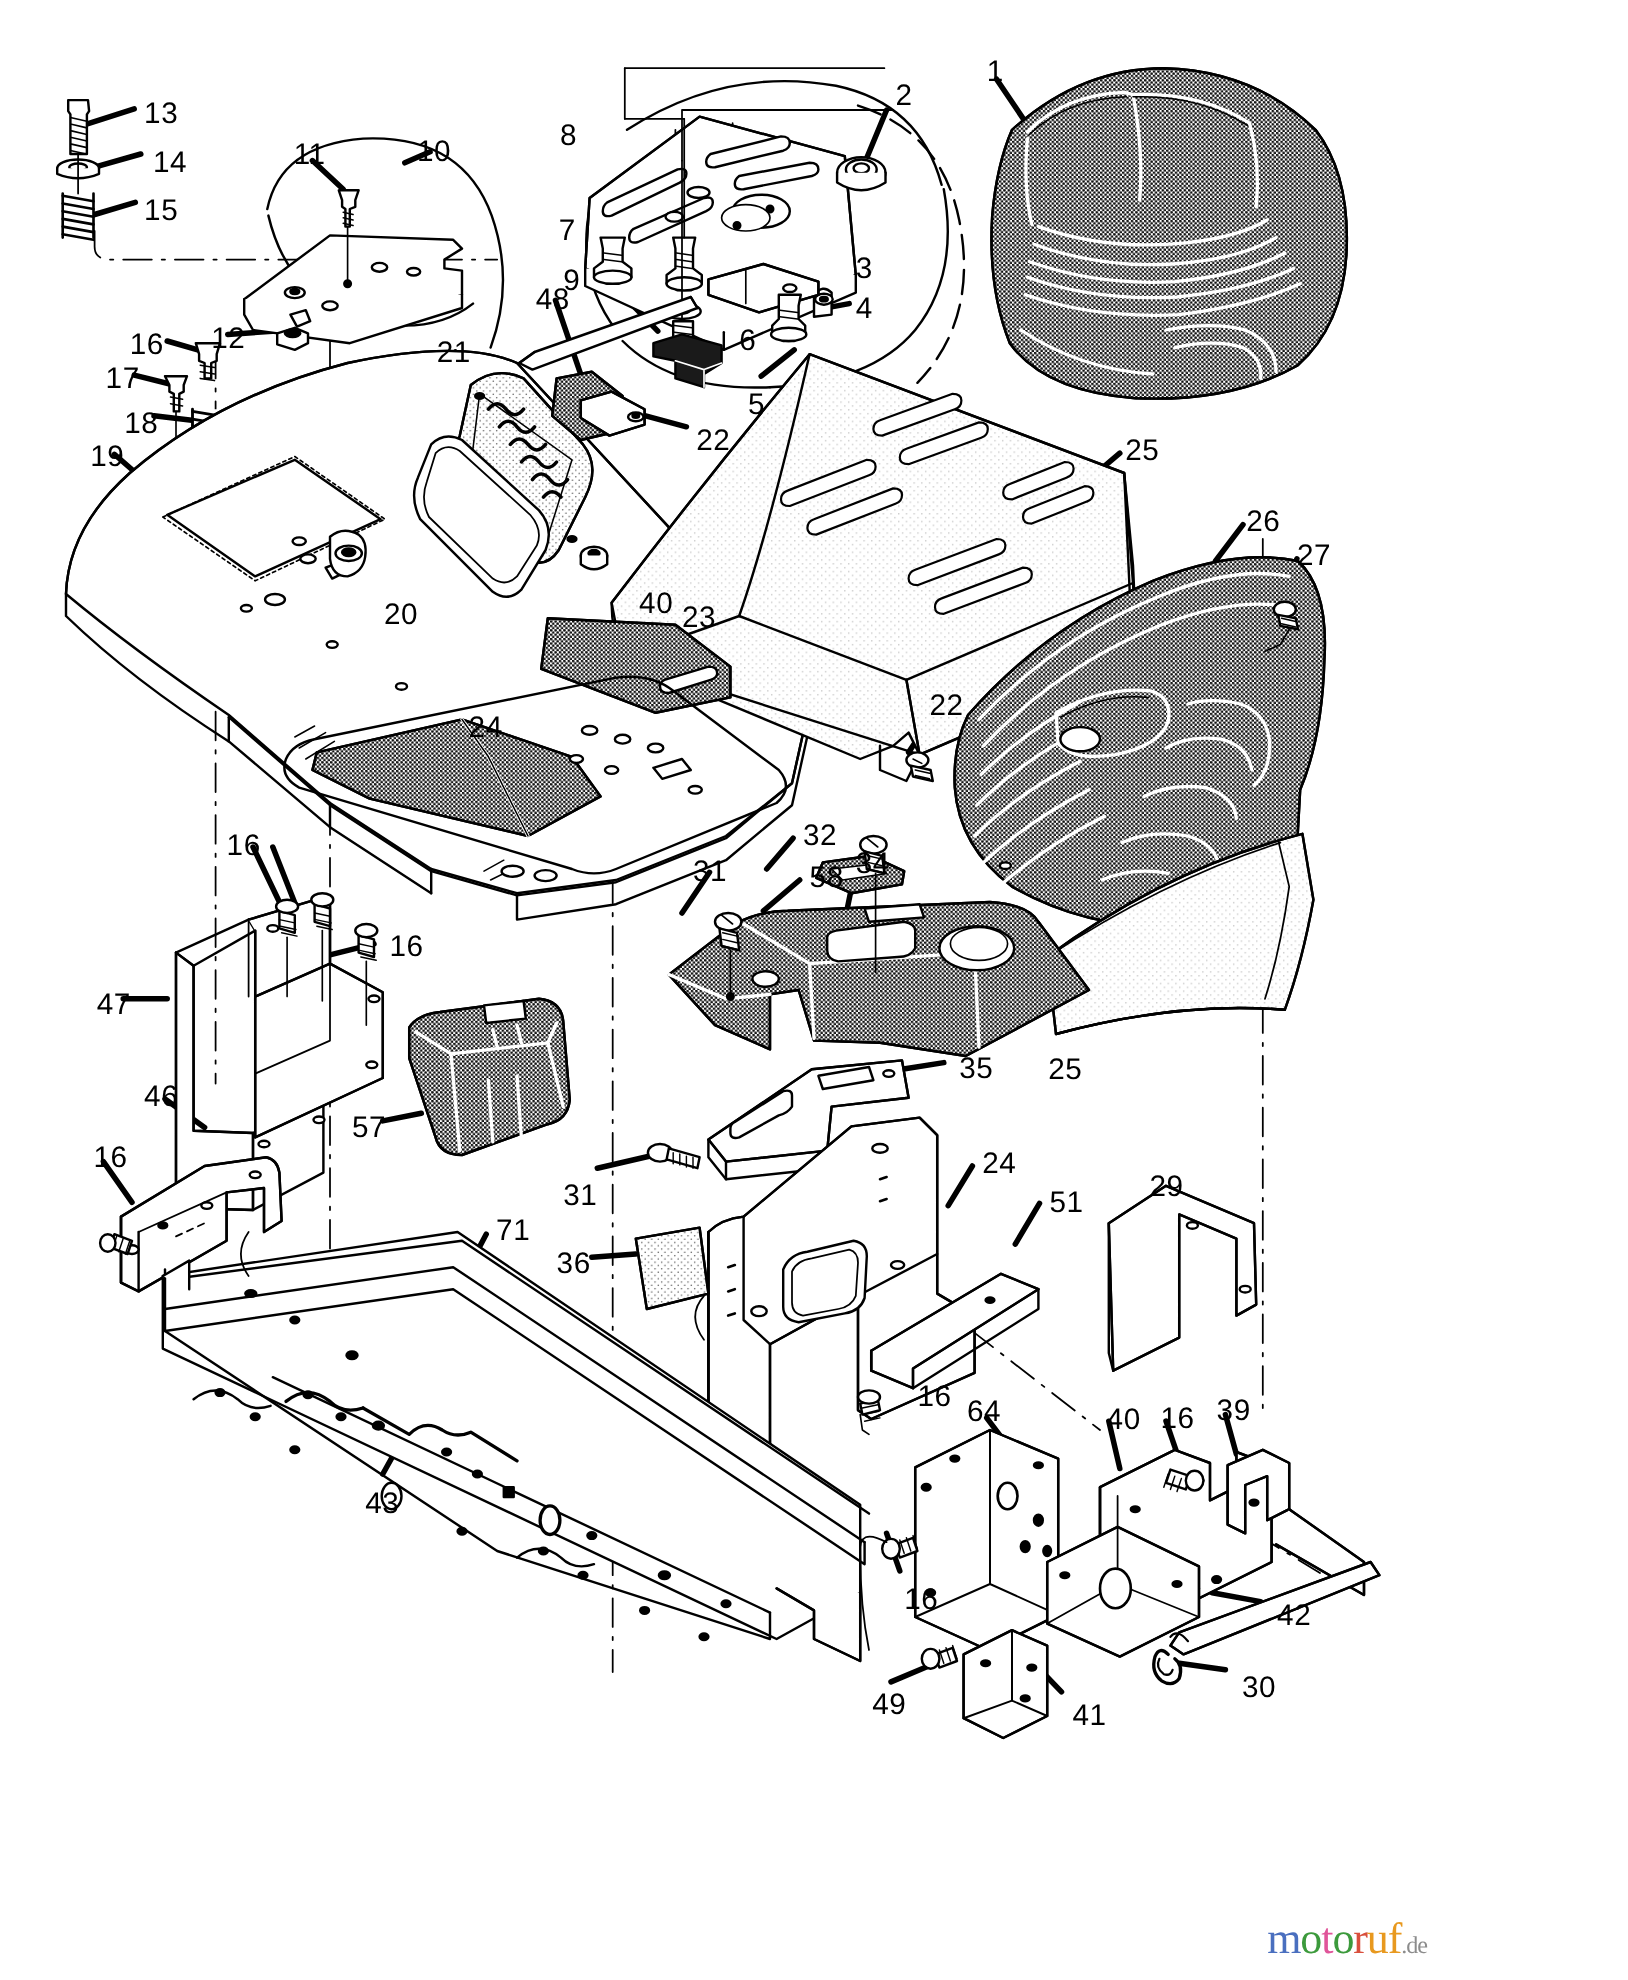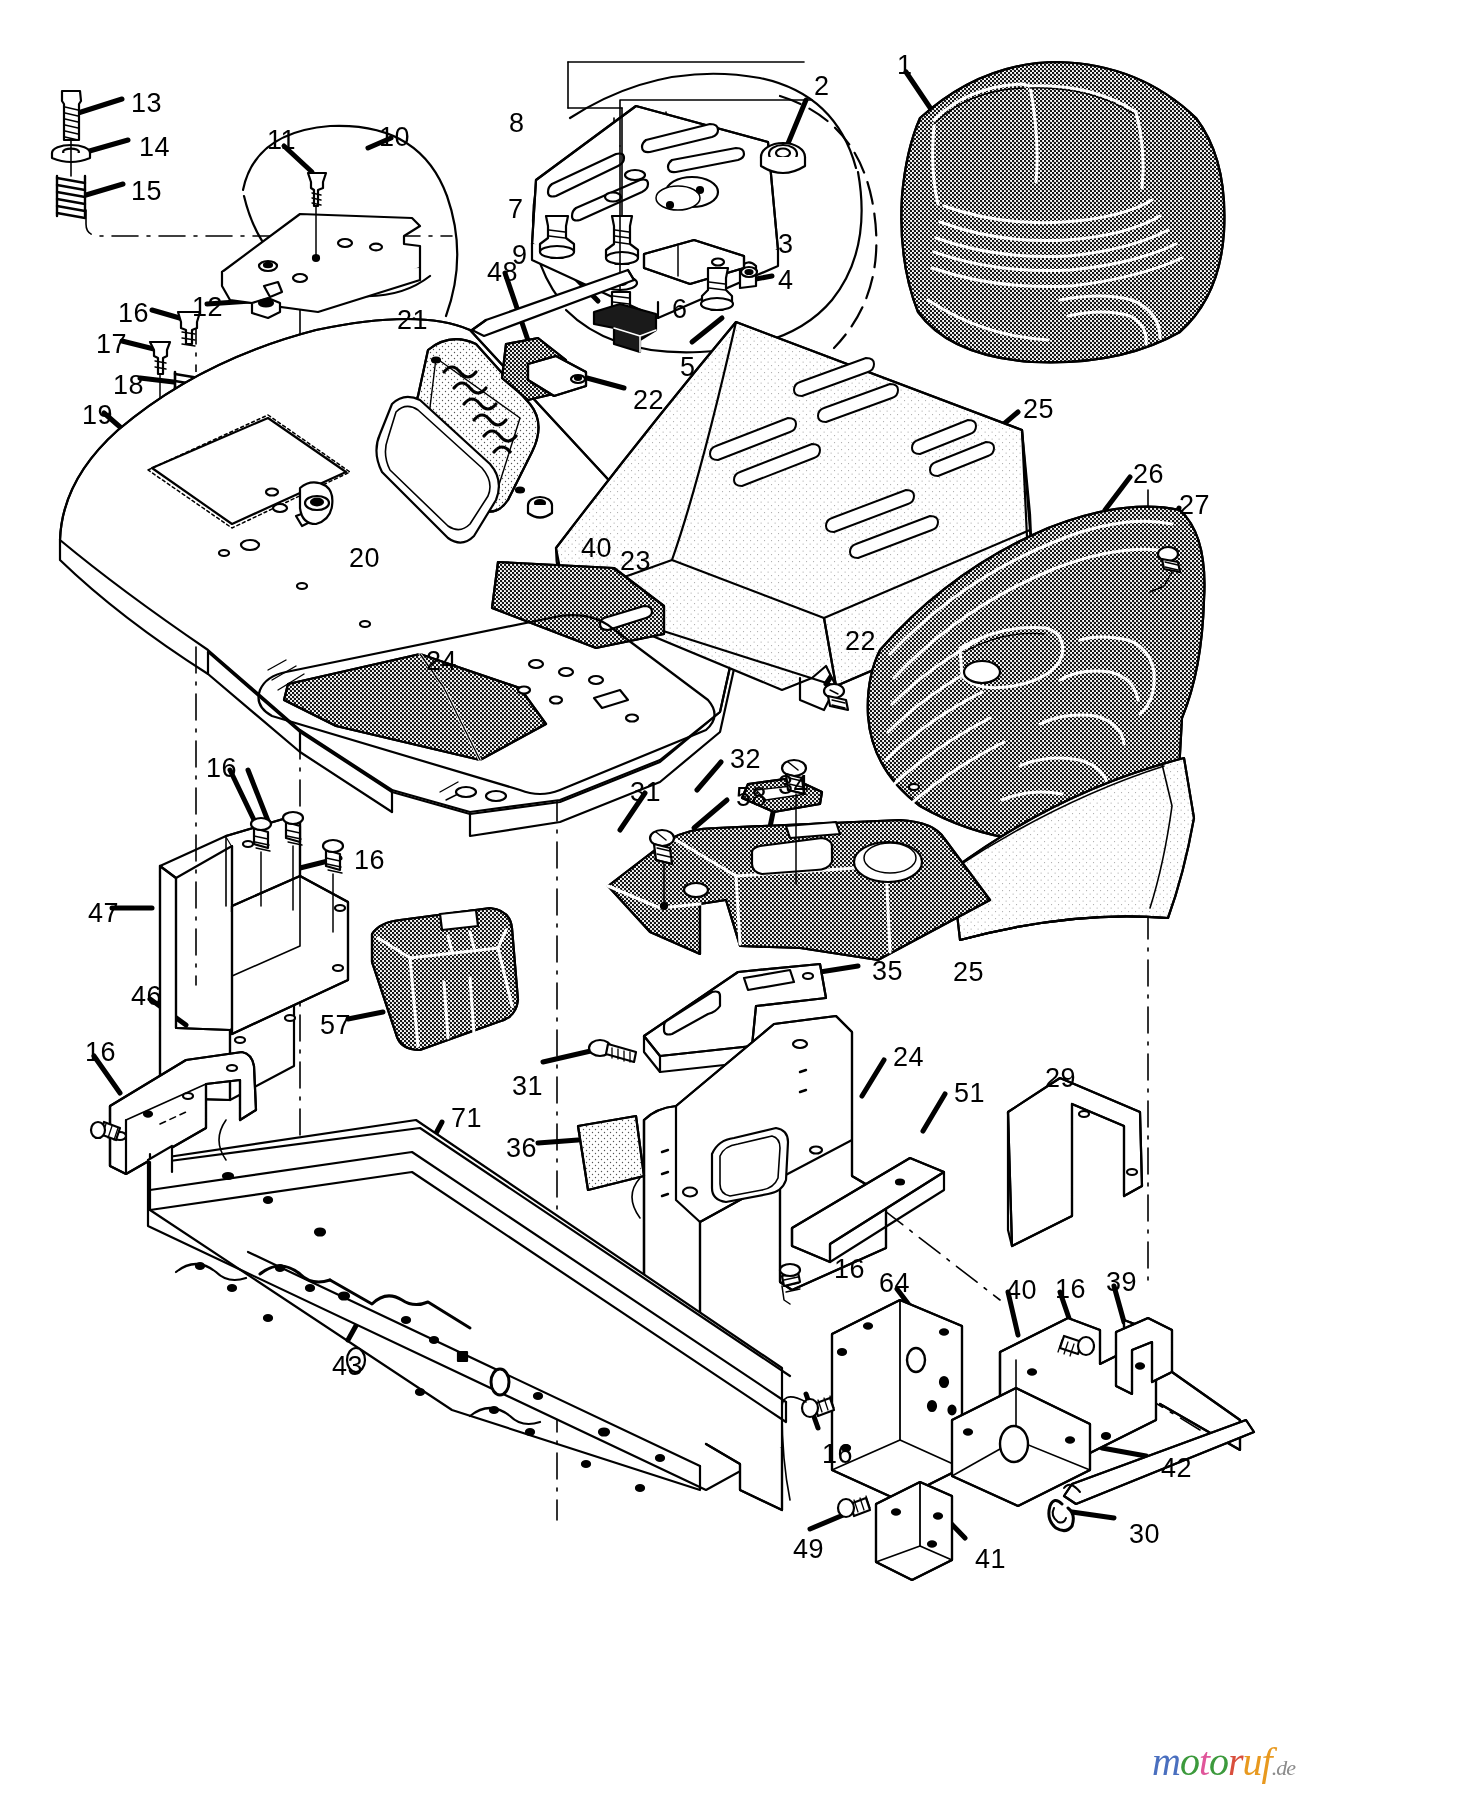--- a/index.html
+++ b/index.html
@@ -1,20 +1,20 @@
 <!DOCTYPE html>
 <html><head>
 <meta charset="utf-8">
 <style>
   html,body{margin:0;padding:0;background:#fff;}
   body{width:1480px;height:1800px;font-family:"Liberation Sans",sans-serif;overflow:hidden;}
   #stage{position:relative;width:1480px;height:1800px;background:#fff;}
   #stage svg{position:absolute;left:0;top:0;}
   .callout{position:absolute;font-family:"Liberation Sans",sans-serif;font-size:27px;color:#000;letter-spacing:0.5px;line-height:1;white-space:nowrap;}
-  .wm{position:absolute;font-family:"Liberation Serif",serif;font-size:40px;letter-spacing:-1px;line-height:1;font-style:italic;}
+  .wm{position:absolute;font-family:"Liberation Serif",serif;font-size:40px;letter-spacing:-1px;line-height:1;}
   .wm span{display:inline-block;}
   .wm .de{font-size:22px;color:#8c8c8c;}
 </style>
 </head>
 <body>
 
 <div id="stage">
 
 <svg width="1480" height="1800" viewBox="0 0 1480 1800">
   <defs>

